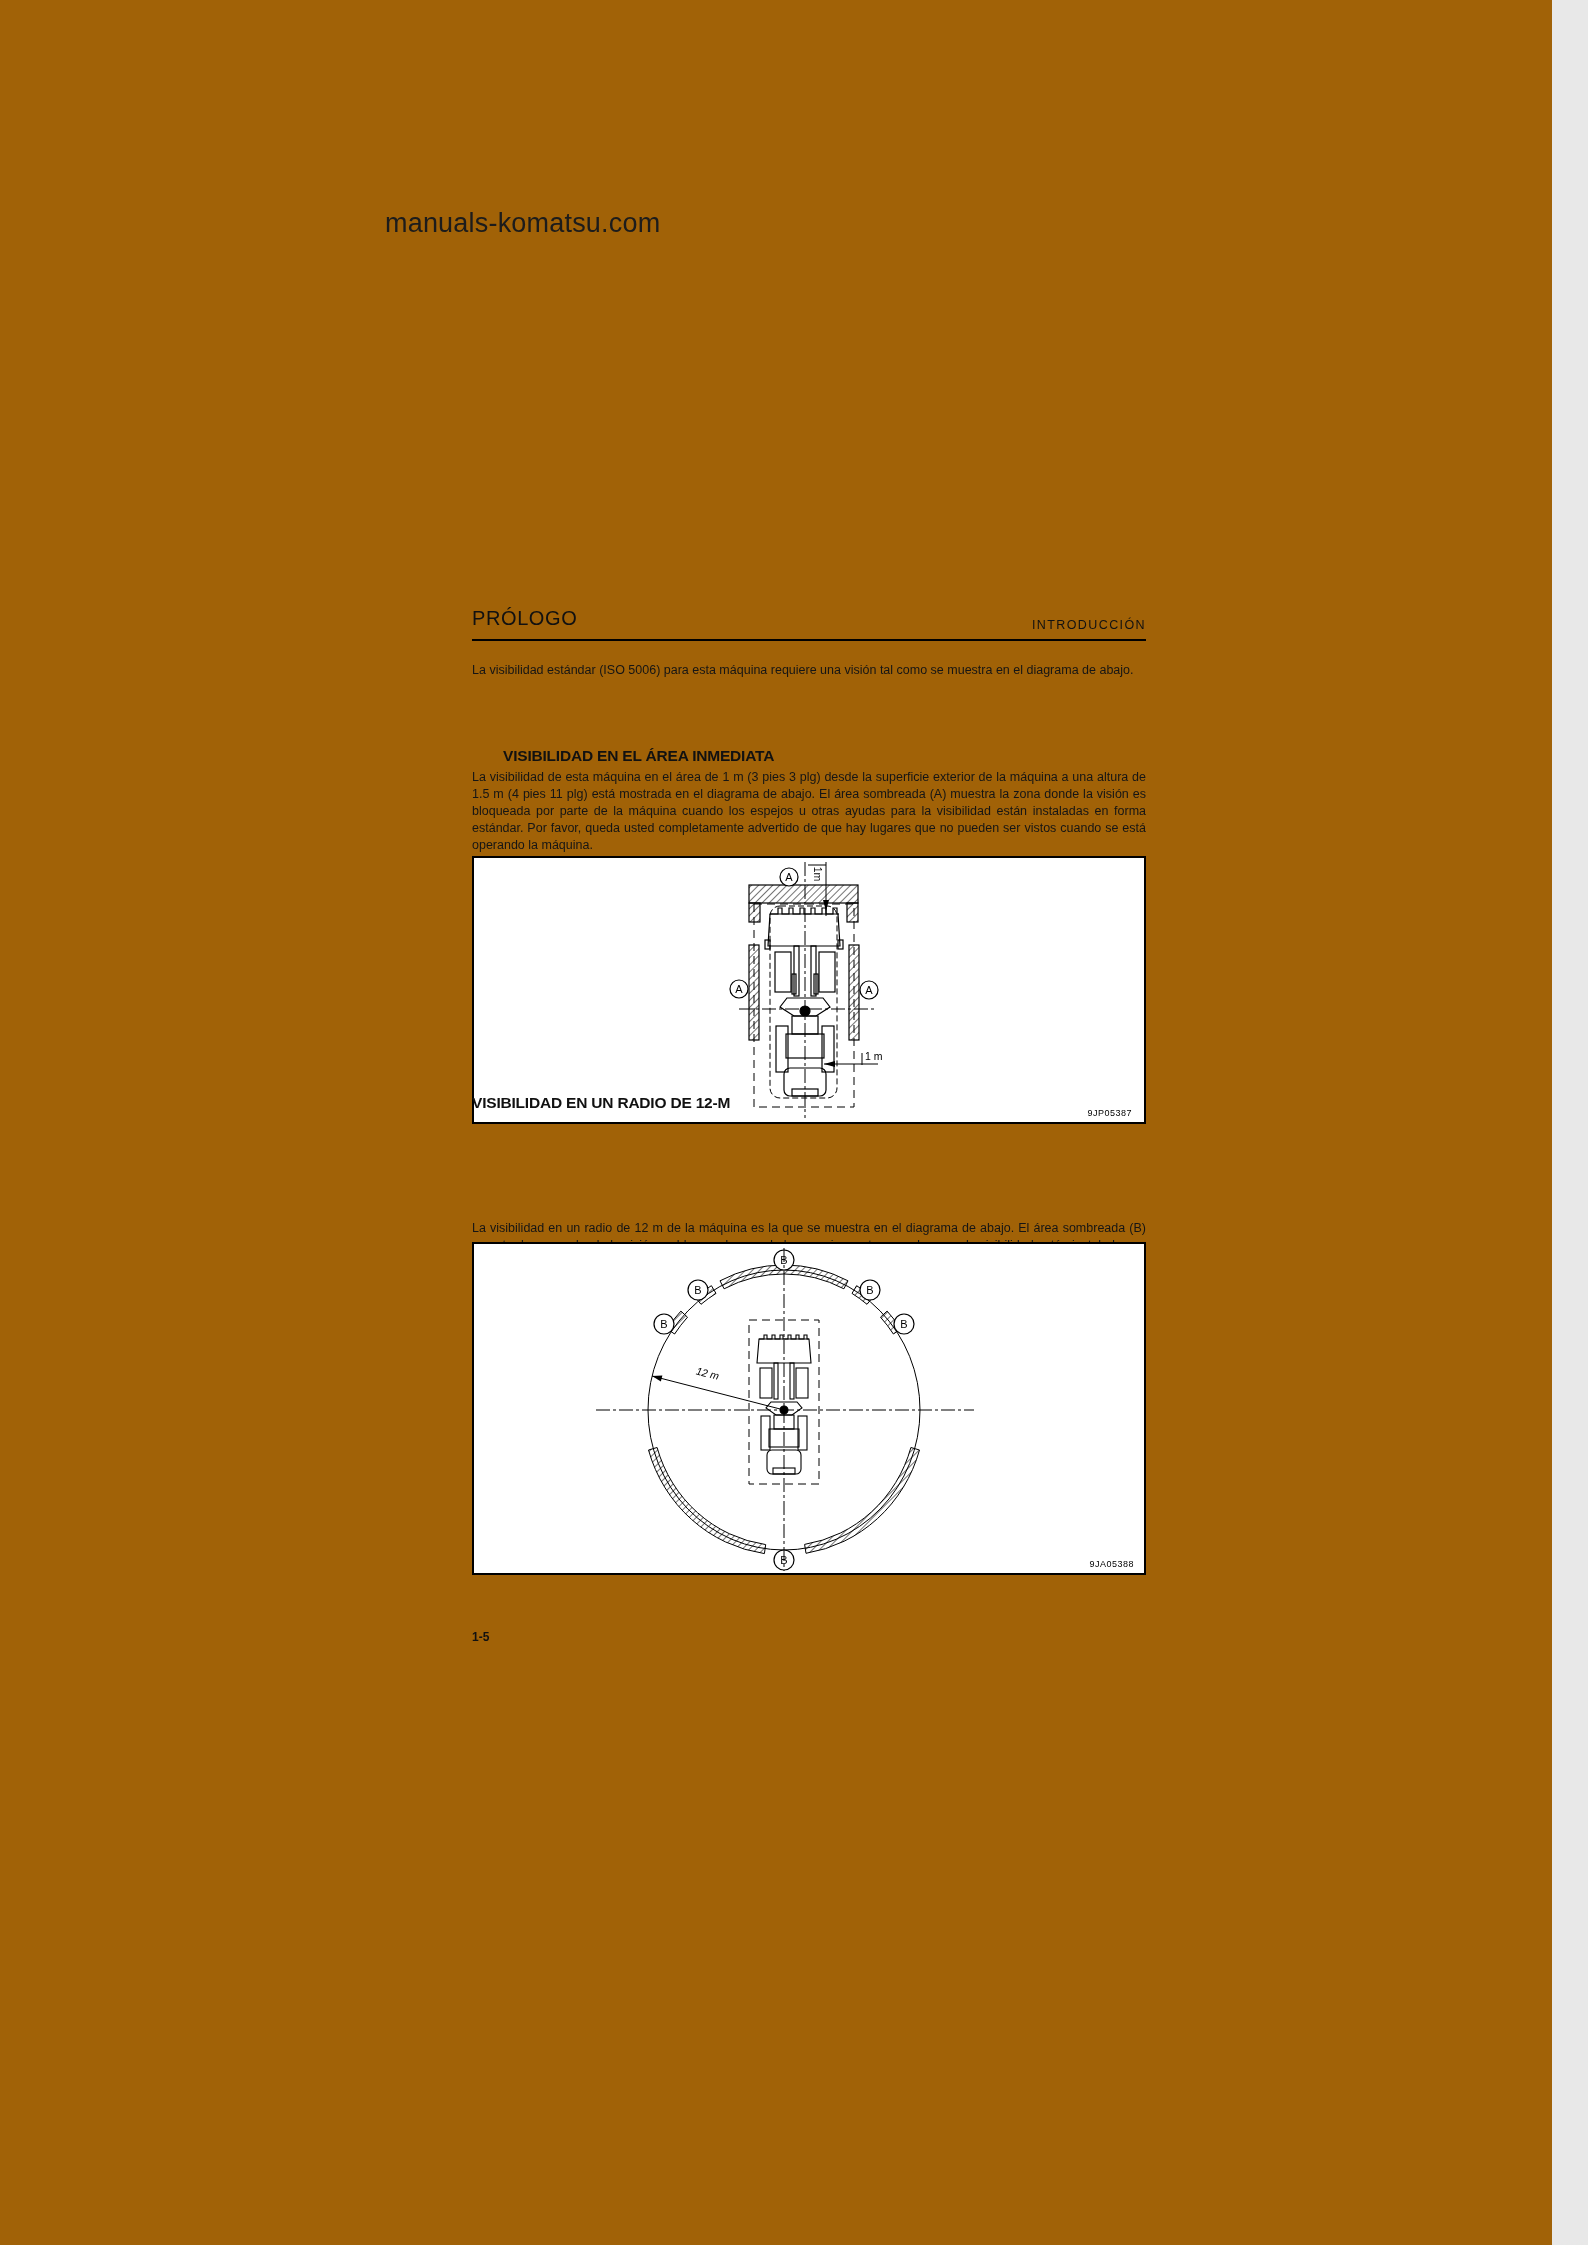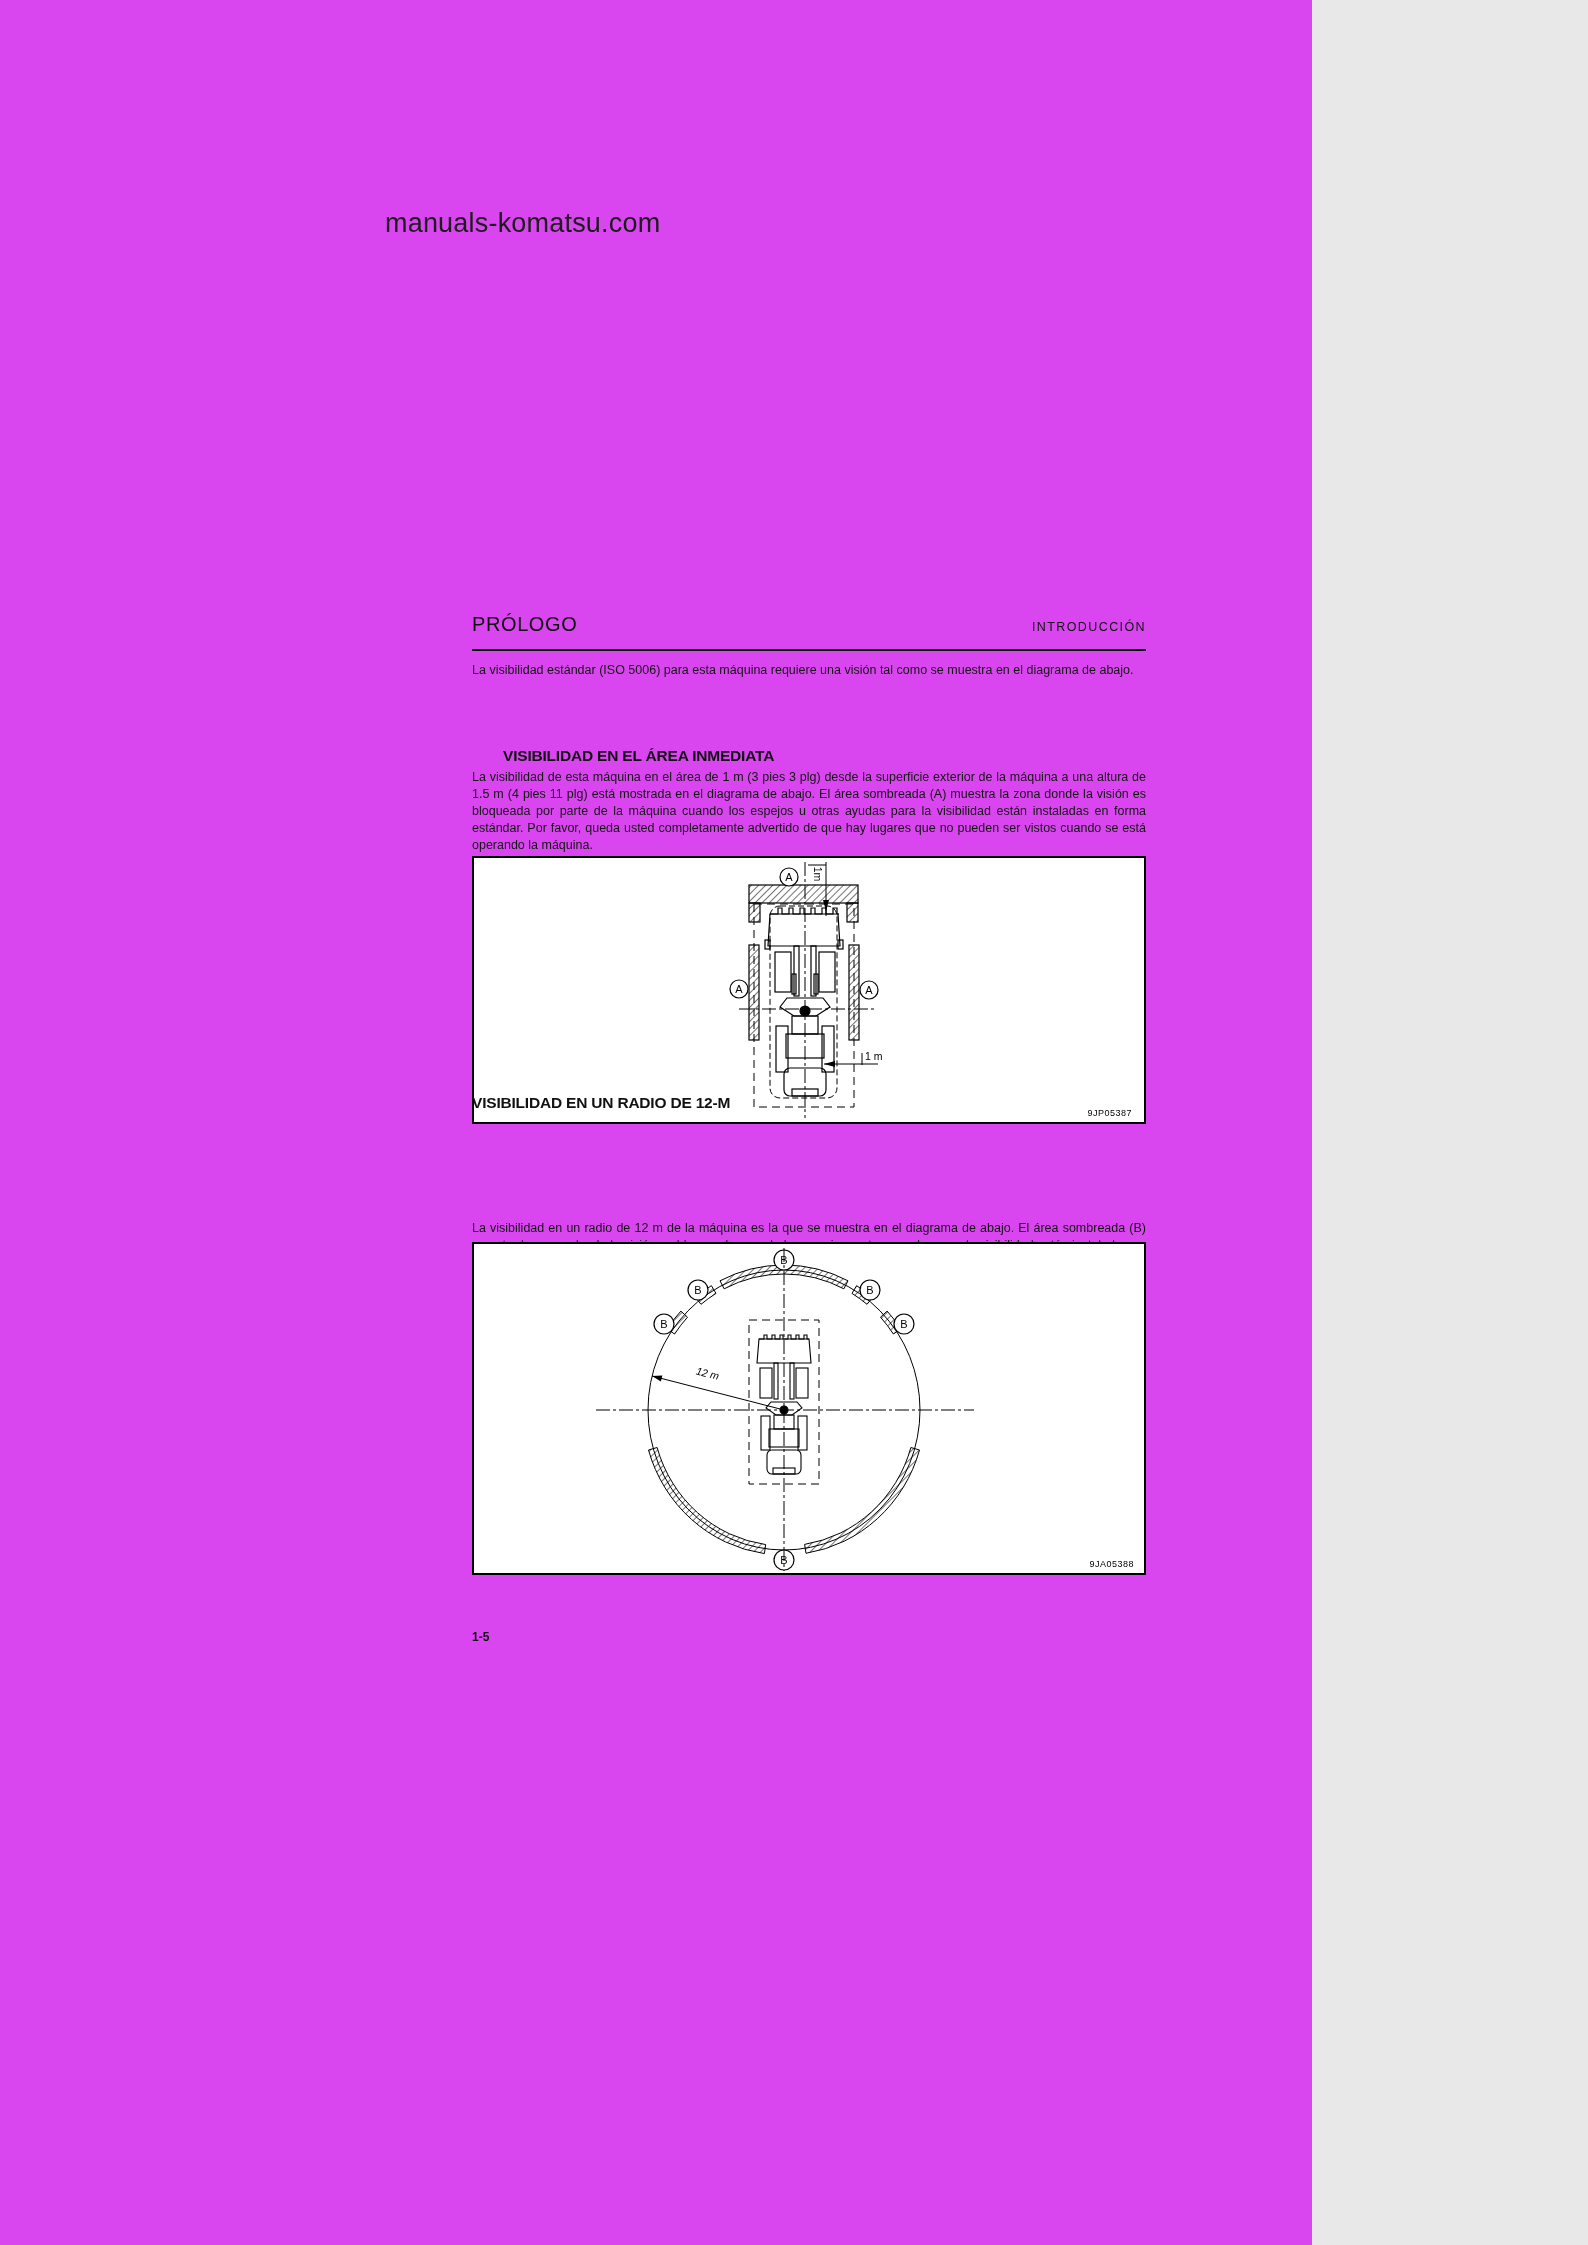--- a/index.html
+++ b/index.html
@@ -1,34 +1,34 @@
 <!DOCTYPE html>
 <html><head>
 <meta charset="utf-8">
 <style>
   html,body{margin:0;padding:0;background:#e8e8e8;}
   .page{
     position:relative;
-    width:1312px;height:2245px;
-    background:#d946ef;
+    width:1552px;height:2245px;
+    background:#a16207;
     font-family:"Liberation Sans",sans-serif;
     color:#111;
     overflow:hidden;
   }
   .abs{position:absolute;}
   .watermark{
     left:385px;top:208px;
     font-size:27px;letter-spacing:0.2px;color:#1c1c1c;
   }
   .content{left:472px;width:674px;}
   .hdr{
     top:600px;height:36px;
-    display:flex;justify-content:space-between;align-items:flex-end;
+    display:flex;justify-content:space-between;align-items:center;
     border-bottom:2px solid #000;
-    padding-bottom:13px;box-sizing:content-box;
+    padding-bottom:3px;box-sizing:content-box;
   }
   .hdr-left{font-size:20px;letter-spacing:0.6px;}
   .hdr-right{font-size:12.5px;letter-spacing:1.4px;padding-bottom:2px;margin-top:16px;}
   .h1{top:648px;font-size:19.5px;font-weight:bold;letter-spacing:-0.2px;}
   .h2{font-size:15.5px;font-weight:bold;letter-spacing:-0.2px;}
   .h2a{top:747px;margin-left:31px;}
   .h2b{top:1094px;}
   .body-text{
     font-size:12.5px;line-height:17px;text-align:justify;color:#151515;
   }

